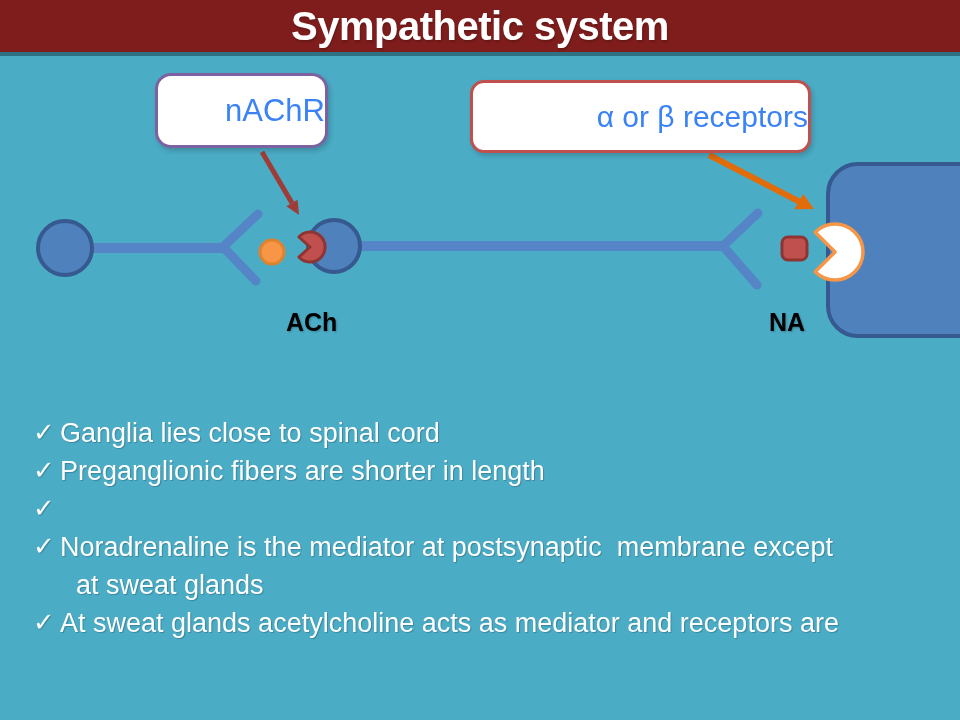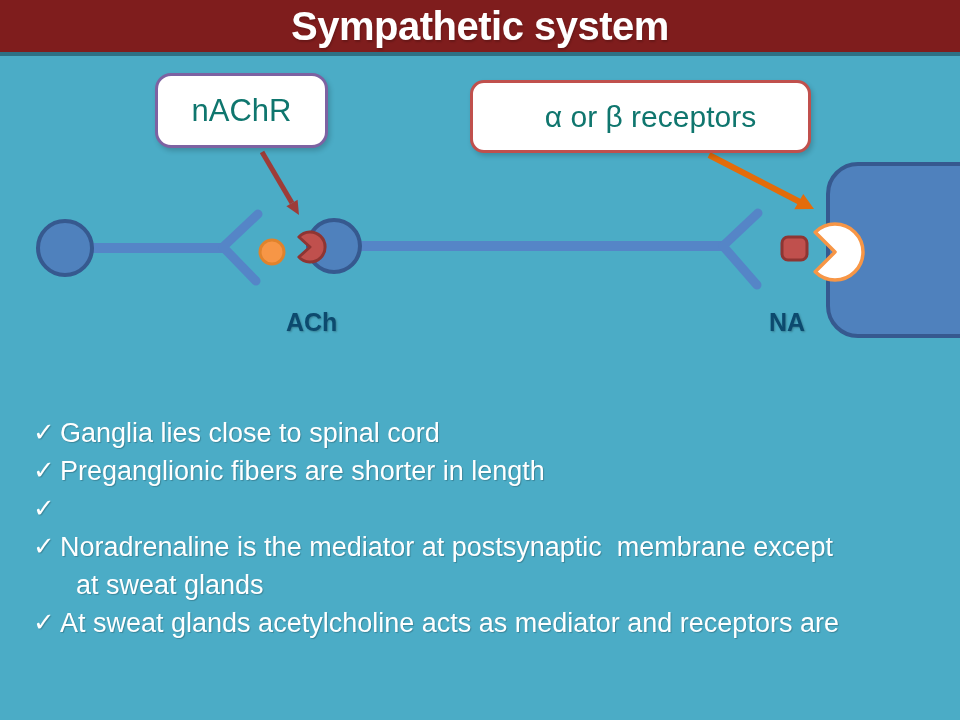--- a/index.html
+++ b/index.html
@@ -16,34 +16,34 @@
   }
   .title-bar h1{
     margin:0;font-size:40px;font-weight:600;color:#FFFFFF;letter-spacing:-0.5px;
     text-shadow:1px 2px 2px rgba(0,0,0,0.18);
   }
   
   svg.diagram{position:absolute;left:0;top:0;z-index:1;}
   
   .callout{
     position:absolute;z-index:2;background:#FFFFFF;
-    display:flex;align-items:center;justify-content:center;
-    color:#0f766e;box-shadow:2px 3px 5px rgba(0,0,0,0.18);
+    display:flex;align-items:center;justify-content:flex-end;
+    color:#3b82f6;box-shadow:2px 3px 5px rgba(0,0,0,0.18);
   }
   .callout-nachr{
     left:155px;top:73px;width:167px;height:69px;
     border:3px solid #7D62A2;border-radius:16px;font-size:31px;
   }
   .callout-adrenergic{
     left:470px;top:80px;width:315px;height:67px;
     border:3px solid #C0504D;border-radius:14px;font-size:30px;padding-left:20px;
   }
   
   .nt-label{
-    position:absolute;z-index:2;color:#0c4a6e;font-weight:bold;font-size:25px;
+    position:absolute;z-index:2;color:#000000;font-weight:bold;font-size:25px;
     text-shadow:1px 1px 2px rgba(0,0,0,0.25);
   }
   .nt-label.ach{left:286px;top:308px;}
   .nt-label.na{left:769px;top:308px;}
   
   .bullets{
     position:absolute;left:33px;top:414px;width:920px;z-index:2;color:#FFFFFF;
   }
   .bullet-row{
     display:flex;align-items:flex-start;height:38px;line-height:38px;

